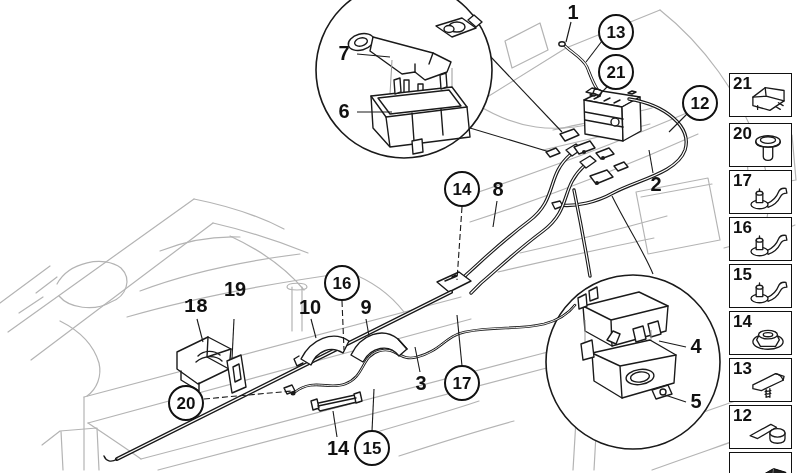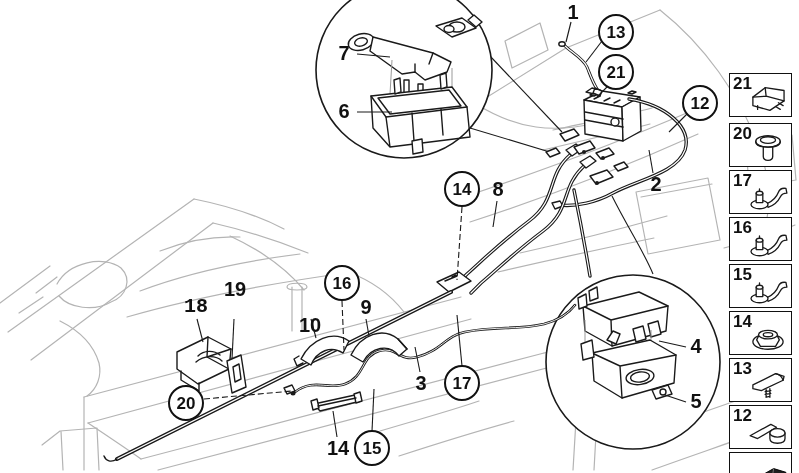--- a/index.html
+++ b/index.html
@@ -303,21 +303,21 @@
   <div id="callouts">
       <div class="callout" style="left: 573px; top: 12px;">1</div>
       <div class="callout" style="left: 656px; top: 184px;">2</div>
       <div class="callout" style="left: 421px; top: 383px;">3</div>
       <div class="callout" style="left: 696px; top: 346px;">4</div>
       <div class="callout" style="left: 696px; top: 401px;">5</div>
       <div class="callout" style="left: 344px; top: 111px;">6</div>
       <div class="callout" style="left: 344px; top: 53px;">7</div>
       <div class="callout" style="left: 498px; top: 189px;">8</div>
       <div class="callout" style="left: 366px; top: 307px;">9</div>
-      <div class="callout" style="left: 310px; top: 325px;">10</div>
+      <div class="callout" style="left: 310px; top: 307px;">10</div>
       <div class="callout" style="left: 338px; top: 448px;">14</div>
       <div class="callout circled" style="left: 700px; top: 103px;">12</div>
       <div class="callout circled" style="left: 616px; top: 32px;">13</div>
       <div class="callout circled" style="left: 462px; top: 189px;">14</div>
       <div class="callout circled" style="left: 372px; top: 448px;">15</div>
       <div class="callout circled" style="left: 342px; top: 283px;">16</div>
       <div class="callout circled" style="left: 462px; top: 383px;">17</div>
       <div class="callout" style="left: 196px; top: 307px; font-family: Liberation Mono, monospace;">18</div>
       <div class="callout" style="left: 235px; top: 289px;">19</div>
       <div class="callout circled" style="left: 186px; top: 403px;">20</div>

